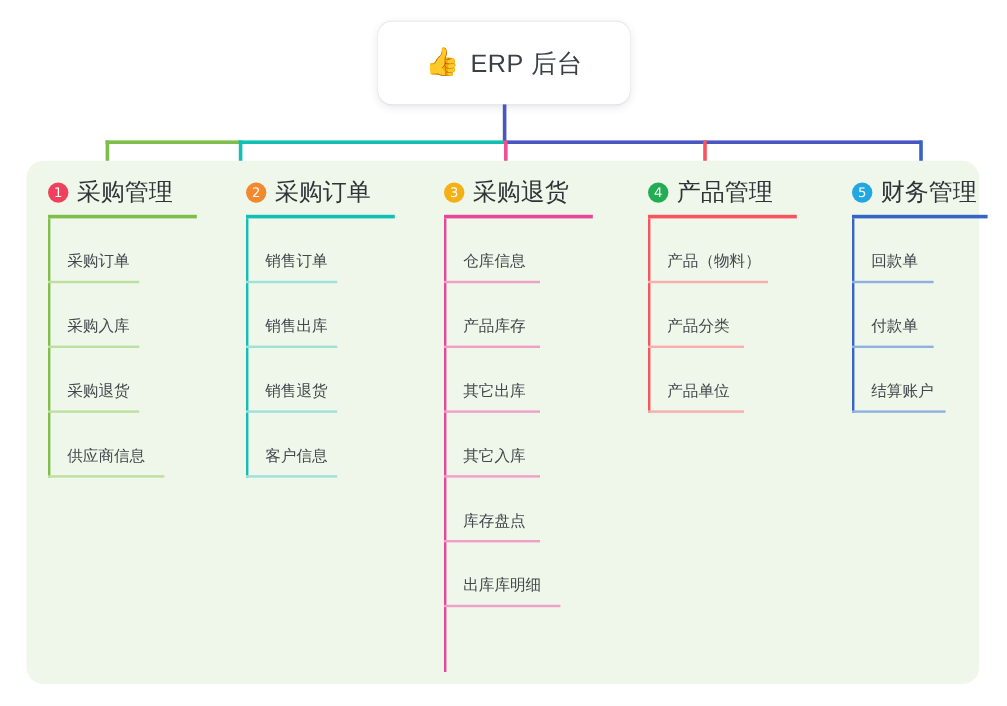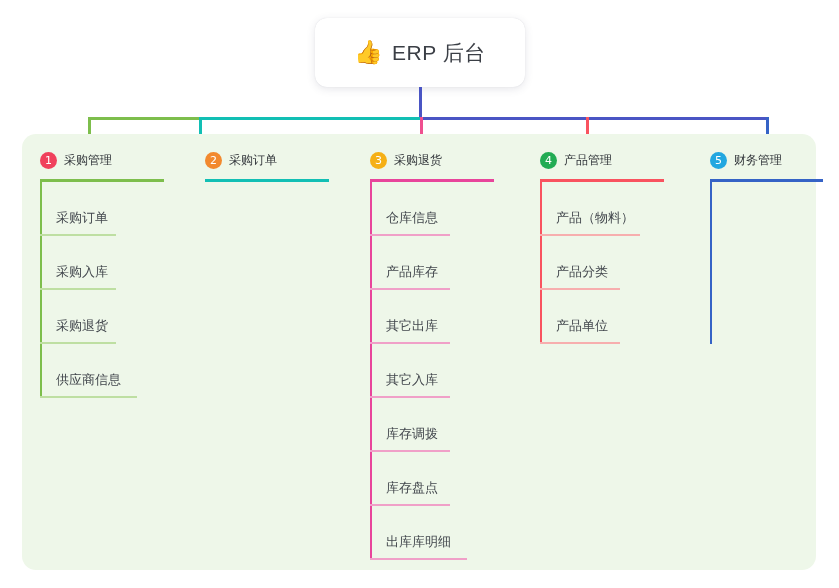--- a/index.html
+++ b/index.html
@@ -93,21 +93,21 @@
     height: 17px;
     border-radius: 50%;
     color: #ffffff;
     font-size: 11px;
     line-height: 17px;
     text-align: center;
     font-family: "DejaVu Sans", sans-serif;
     flex: none;
   }
   .col-title {
-    font-size: 12px;
+    font-size: 20px;
     color: #2f3338;
     white-space: nowrap;
   }
   .col-rule {
     height: 3px;
     margin-top: 4px;
   }
 
   
   .leaves {
@@ -192,20 +192,39 @@
             <div class="leaf-rule" style="width: 97px; background: rgb(190, 223, 162);"></div>
           </div>
         </div>
       </div>
       <div class="column" style="left: 187px; top: 145px; width: 150px;">
         <div class="col-header">
           <span class="badge" style="background: rgb(242, 137, 46);">2</span>
           <span class="col-title">采购订单</span>
         </div>
         <div class="col-rule" style="width: 124px; background: rgb(18, 191, 180); margin-left: 18px;"></div>
+        <div class="leaves">
+          <div class="stem" style="background: rgb(18, 191, 180); height: 216px;"></div>
+          <div class="leaf">
+            <span class="leaf-label">销售订单</span>
+            <div class="leaf-rule" style="width: 76px; background: rgb(159, 224, 218);"></div>
+          </div>
+          <div class="leaf">
+            <span class="leaf-label">销售出库</span>
+            <div class="leaf-rule" style="width: 76px; background: rgb(159, 224, 218);"></div>
+          </div>
+          <div class="leaf">
+            <span class="leaf-label">销售退货</span>
+            <div class="leaf-rule" style="width: 76px; background: rgb(159, 224, 218);"></div>
+          </div>
+          <div class="leaf">
+            <span class="leaf-label">客户信息</span>
+            <div class="leaf-rule" style="width: 76px; background: rgb(159, 224, 218);"></div>
+          </div>
+        </div>
       </div>
       <div class="column" style="left: 352px; top: 145px; width: 155px;">
         <div class="col-header">
           <span class="badge" style="background: rgb(245, 176, 21);">3</span>
           <span class="col-title">采购退货</span>
         </div>
         <div class="col-rule" style="width: 124px; background: rgb(232, 69, 155); margin-left: 18px;"></div>
         <div class="leaves">
           <div class="stem" style="background: rgb(232, 69, 155); height: 378px;"></div>
           <div class="leaf">
@@ -218,24 +237,20 @@
           </div>
           <div class="leaf">
             <span class="leaf-label">其它出库</span>
             <div class="leaf-rule" style="width: 80px; background: rgb(240, 160, 200);"></div>
           </div>
           <div class="leaf">
             <span class="leaf-label">其它入库</span>
             <div class="leaf-rule" style="width: 80px; background: rgb(240, 160, 200);"></div>
           </div>
           <div class="leaf">
-            <span class="leaf-label">库存调拨</span>
-            <div class="leaf-rule" style="width: 80px; background: rgb(240, 160, 200);"></div>
-          </div>
-          <div class="leaf">
             <span class="leaf-label">库存盘点</span>
             <div class="leaf-rule" style="width: 80px; background: rgb(240, 160, 200);"></div>
           </div>
           <div class="leaf">
             <span class="leaf-label">出库库明细</span>
             <div class="leaf-rule" style="width: 97px; background: rgb(240, 160, 200);"></div>
           </div>
         </div>
       </div>
       <div class="column" style="left: 522px; top: 145px; width: 155px;">
@@ -261,17 +276,29 @@
         </div>
       </div>
       <div class="column" style="left: 692px; top: 145px; width: 130px;">
         <div class="col-header">
           <span class="badge" style="background: rgb(34, 167, 224);">5</span>
           <span class="col-title">财务管理</span>
         </div>
         <div class="col-rule" style="width: 113px; background: rgb(53, 99, 198); margin-left: 18px;"></div>
         <div class="leaves">
           <div class="stem" style="background: rgb(53, 99, 198); height: 162px;"></div>
+          <div class="leaf">
+            <span class="leaf-label">回款单</span>
+            <div class="leaf-rule" style="width: 68px; background: rgb(145, 176, 226);"></div>
+          </div>
+          <div class="leaf">
+            <span class="leaf-label">付款单</span>
+            <div class="leaf-rule" style="width: 68px; background: rgb(145, 176, 226);"></div>
+          </div>
+          <div class="leaf">
+            <span class="leaf-label">结算账户</span>
+            <div class="leaf-rule" style="width: 78px; background: rgb(145, 176, 226);"></div>
+          </div>
         </div>
       </div>
     </div>
 
 </div>
 
 </body></html>

